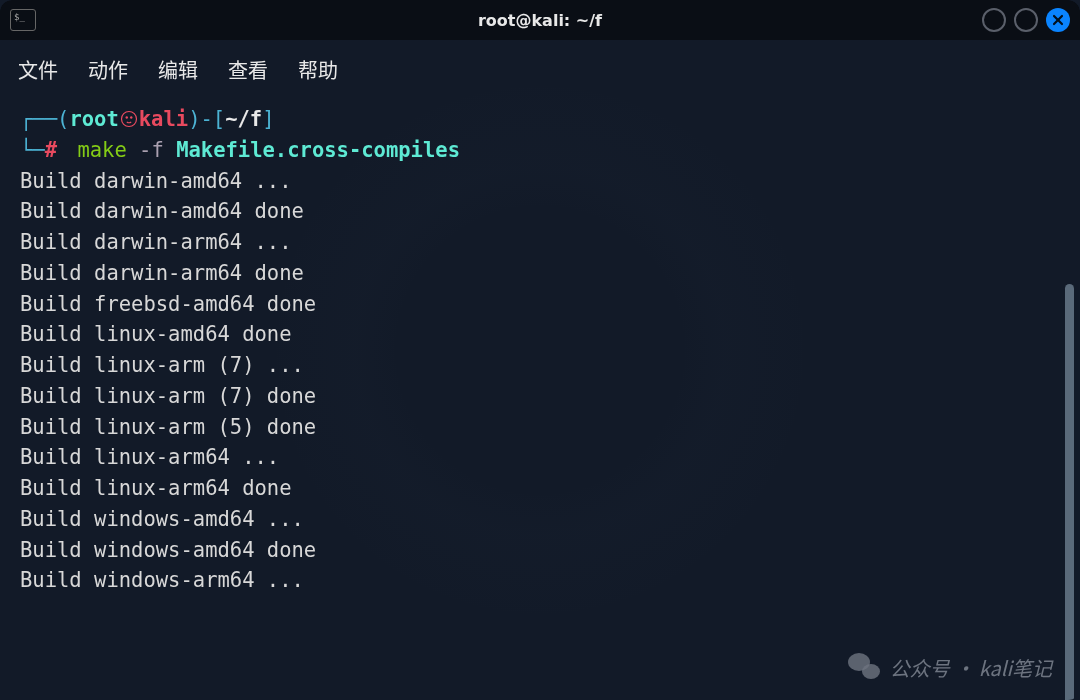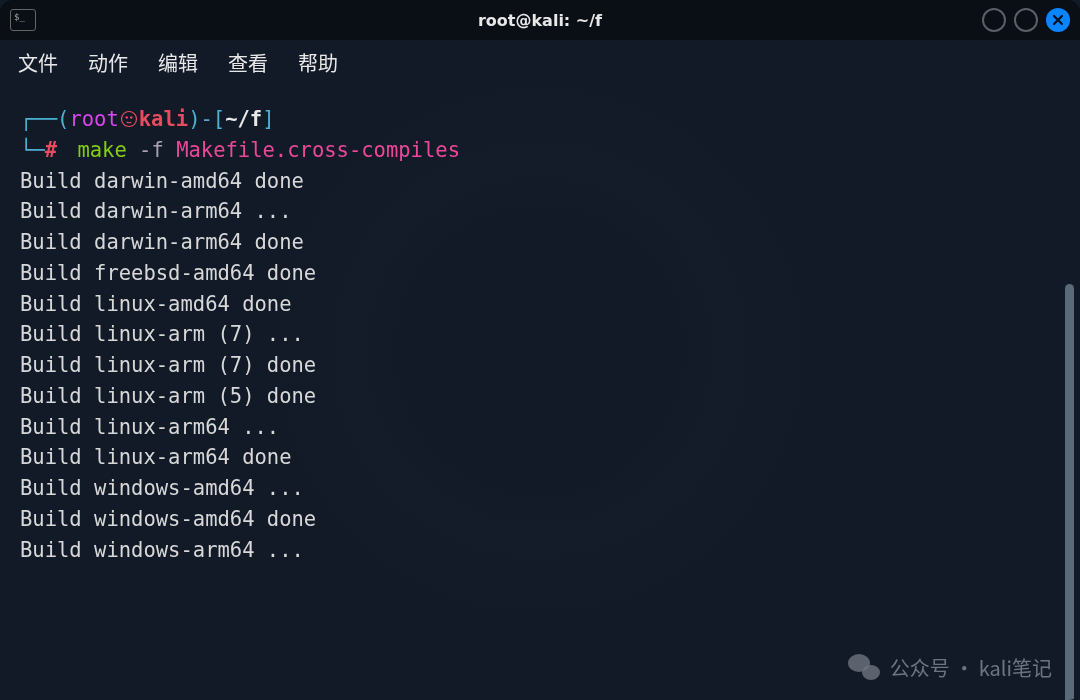--- a/index.html
+++ b/index.html
@@ -83,21 +83,21 @@
       justify-content: center;
       color: #000;
       font-weight: bold;
       font-size: 16px;
       line-height: 1;
     }
 
     .menubar {
       height: 44px;
       display: flex;
-      align-items: center;
+      align-items: flex-end;
       padding: 0 18px;
       gap: 30px;
     }
 
     .menu-item {
       color: #e8e8e8;
       font-size: 20px;
       font-family: "Noto Sans CJK SC", "Microsoft YaHei", sans-serif;
       cursor: pointer;
     }
@@ -116,22 +116,22 @@
       white-space: pre;
     }
 
     .prompt-box-left {
       color: #4cb3d4;
     }
     .prompt-paren {
       color: #4cb3d4;
     }
     .prompt-user {
-      color: #d946ef;
-      font-weight: normal;
+      color: #5eead4;
+      font-weight: bold;
     }
     .prompt-sep {
       color: #e84a5f;
       font-weight: bold;
       font-size: 18px;
       display: inline-flex;
       align-items: center;
       margin: 0 1px;
     }
     .prompt-host {
@@ -163,22 +163,22 @@
       font-weight: bold;
     }
     .cmd-name {
       color: #84cc16;
       margin-left: 8px;
     }
     .cmd-flag {
       color: #aaa0b0;
     }
     .cmd-arg {
-      color: #ec4899;
-      font-weight: normal;
+      color: #5eead4;
+      font-weight: bold;
     }
 
     .output-line {
       color: #d8d8d8;
       white-space: pre;
     }
 
     .scrollbar-track {
       position: absolute;
       right: 6px;
@@ -187,25 +187,25 @@
       height: 460px;
       background: #5a6a7a;
       border-radius: 5px;
     }
 
     .watermark {
       position: absolute;
       right: 28px;
       bottom: 18px;
       display: flex;
-      align-items: center;
       gap: 10px;
       color: rgba(200, 205, 215, 0.5);
       font-family: "Noto Sans CJK SC", "Microsoft YaHei", sans-serif;
       font-size: 20px;
+      font-style: italic;
     }
 
     .wechat-icon {
       width: 32px;
       height: 28px;
       position: relative;
       opacity: 0.5;
     }
     .wechat-icon .bubble1 {
       position: absolute;
@@ -274,20 +274,21 @@
           <circle cx="12" cy="12" r="10" fill="none" stroke="#e84a5f" stroke-width="1.6"></circle>
           <circle cx="9" cy="10" r="1.6" fill="#e84a5f"></circle>
           <circle cx="15" cy="10" r="1.6" fill="#e84a5f"></circle>
           <path d="M9 16 Q12 18 15 16" fill="none" stroke="#e84a5f" stroke-width="1.4"></path>
         </svg></span><span class="prompt-host">kali</span><span class="prompt-paren">)</span><span class="prompt-dash">-</span><span class="prompt-bracket">[</span><span class="prompt-path">~/f</span><span class="prompt-bracket">]</span>
   </div>
   <div class="prompt-line2">
     <span class="prompt-corner">└─</span><span class="prompt-hash">#</span><span> </span><span class="cmd-name">make</span><span> </span><span class="cmd-flag">-f</span><span> </span><span class="cmd-arg">Makefile.cross-compiles</span>
   </div>
 
+  <div class="output-line">Build darwin-amd64 ...</div>
   <div class="output-line">Build darwin-amd64 done</div>
   <div class="output-line">Build darwin-arm64 ...</div>
   <div class="output-line">Build darwin-arm64 done</div>
   <div class="output-line">Build freebsd-amd64 done</div>
   <div class="output-line">Build linux-amd64 done</div>
   <div class="output-line">Build linux-arm (7) ...</div>
   <div class="output-line">Build linux-arm (7) done</div>
   <div class="output-line">Build linux-arm (5) done</div>
   <div class="output-line">Build linux-arm64 ...</div>
   <div class="output-line">Build linux-arm64 done</div>

